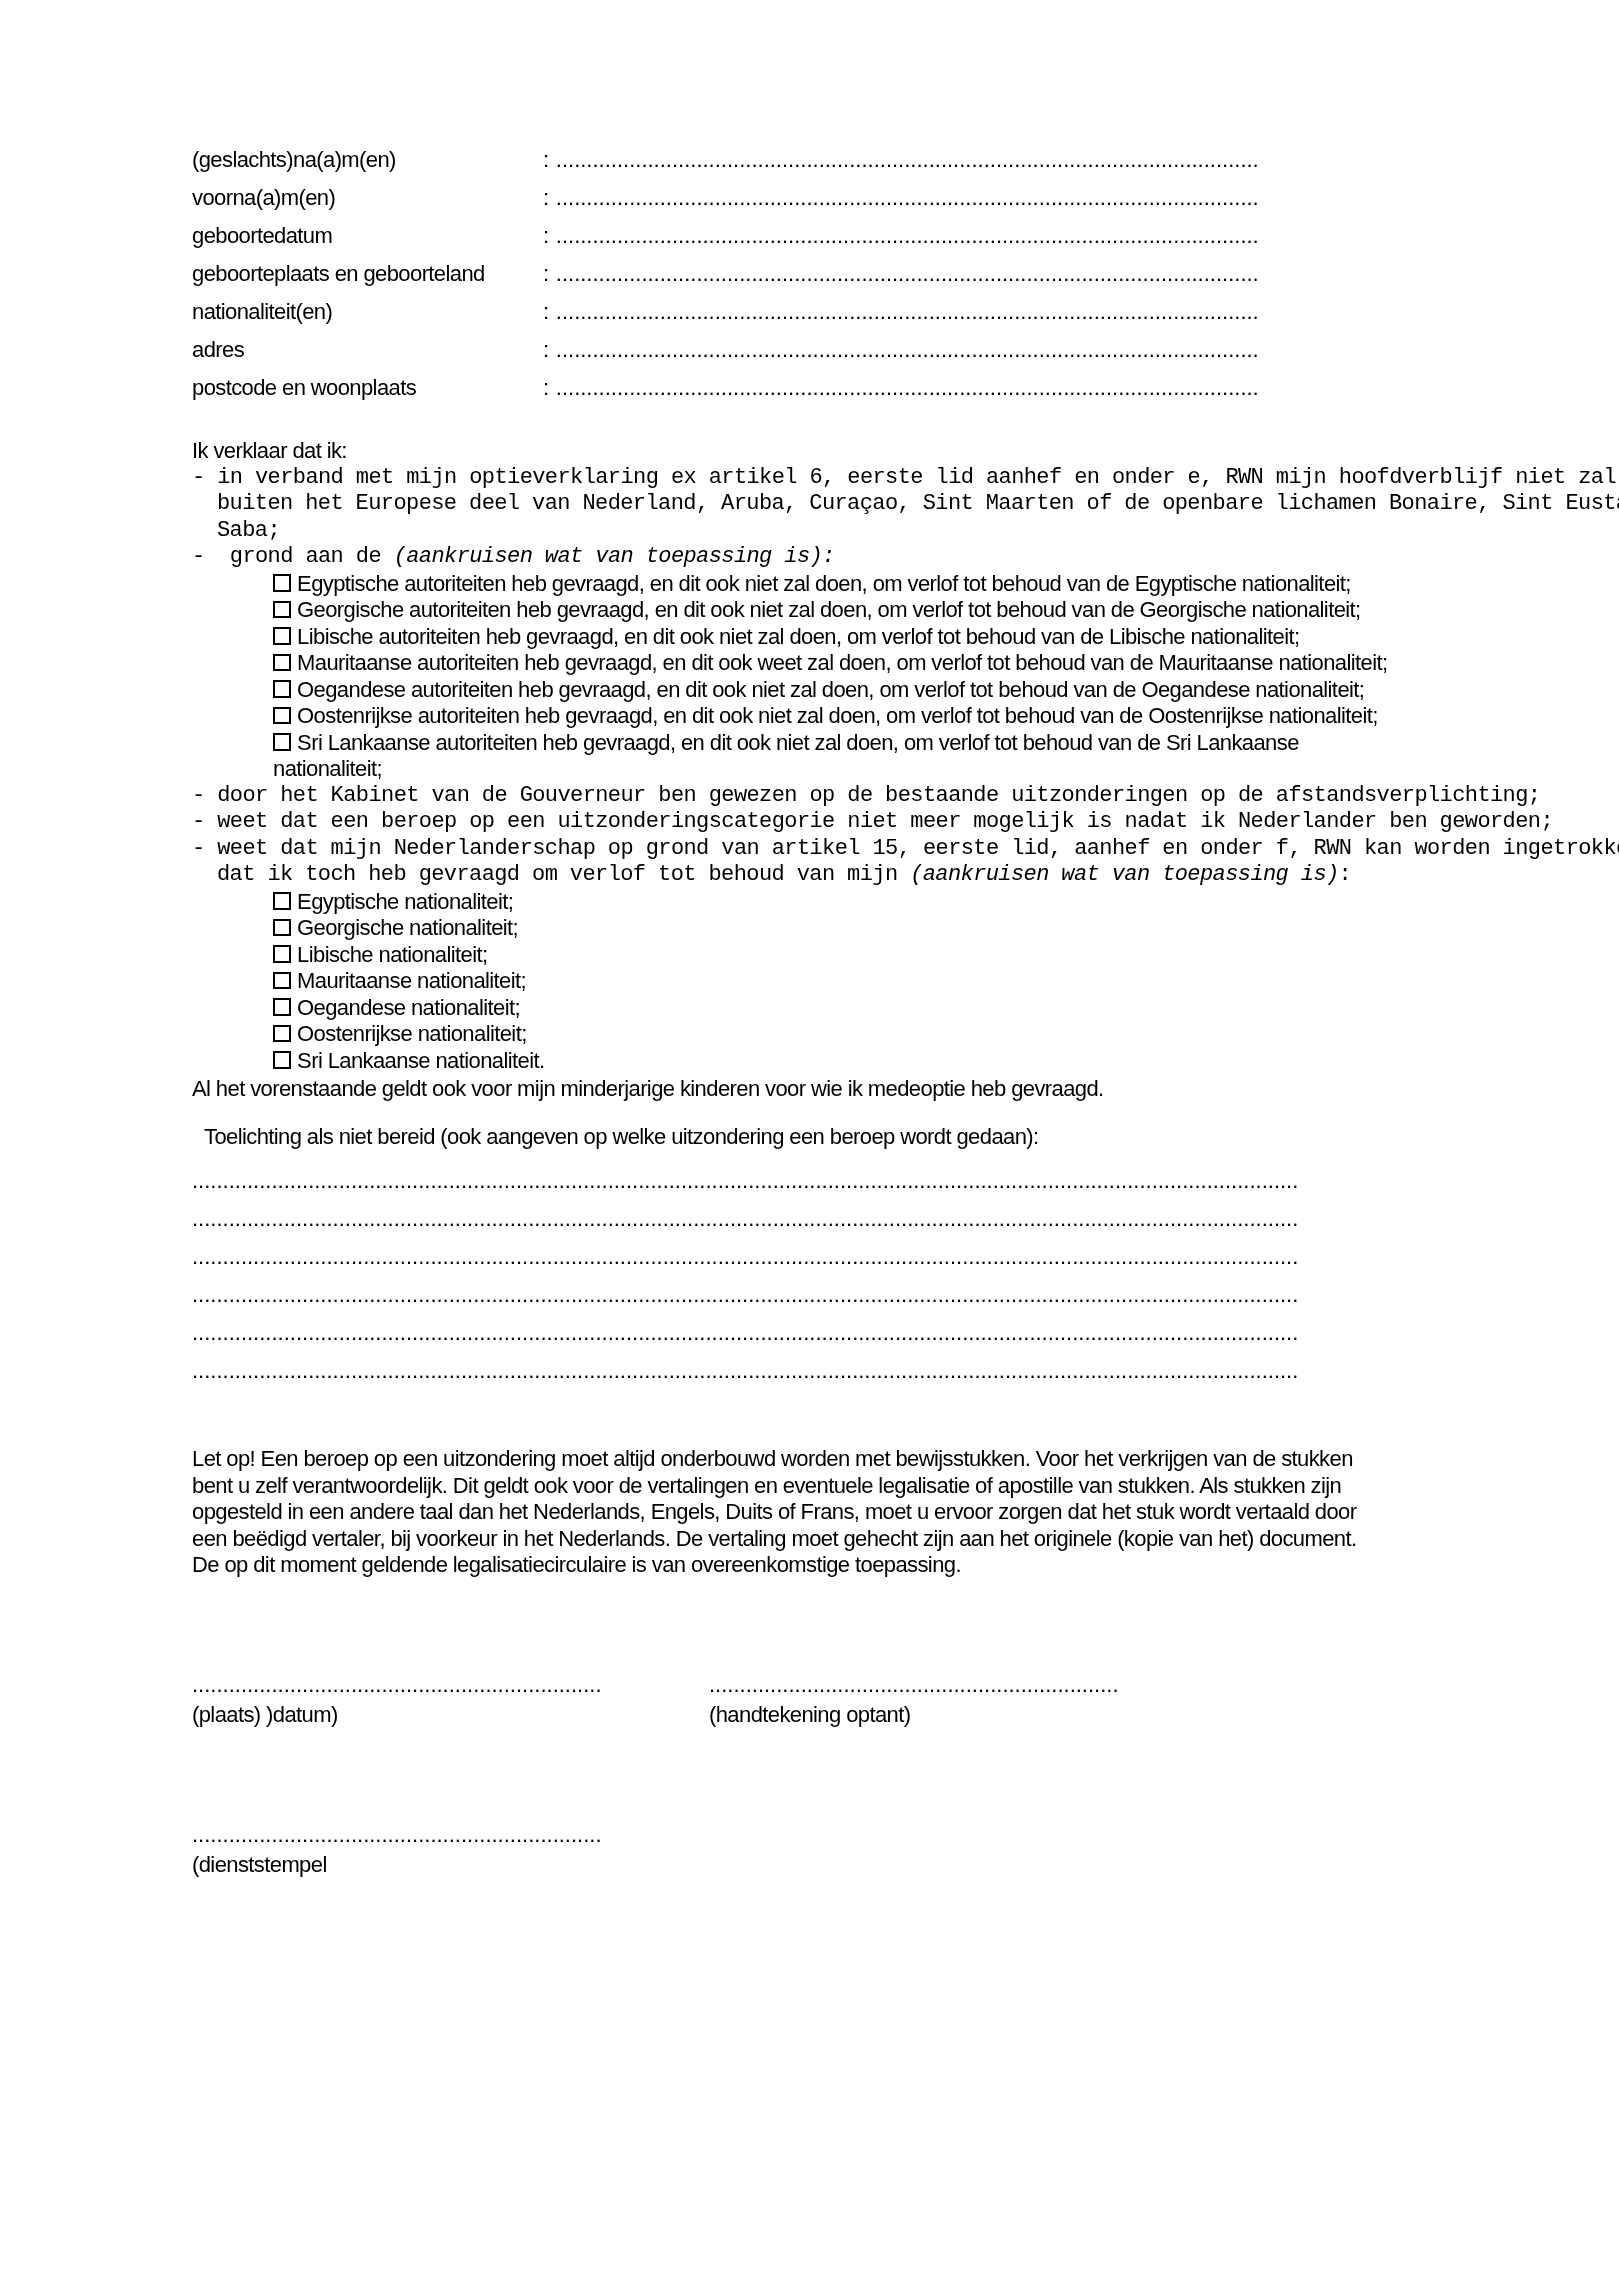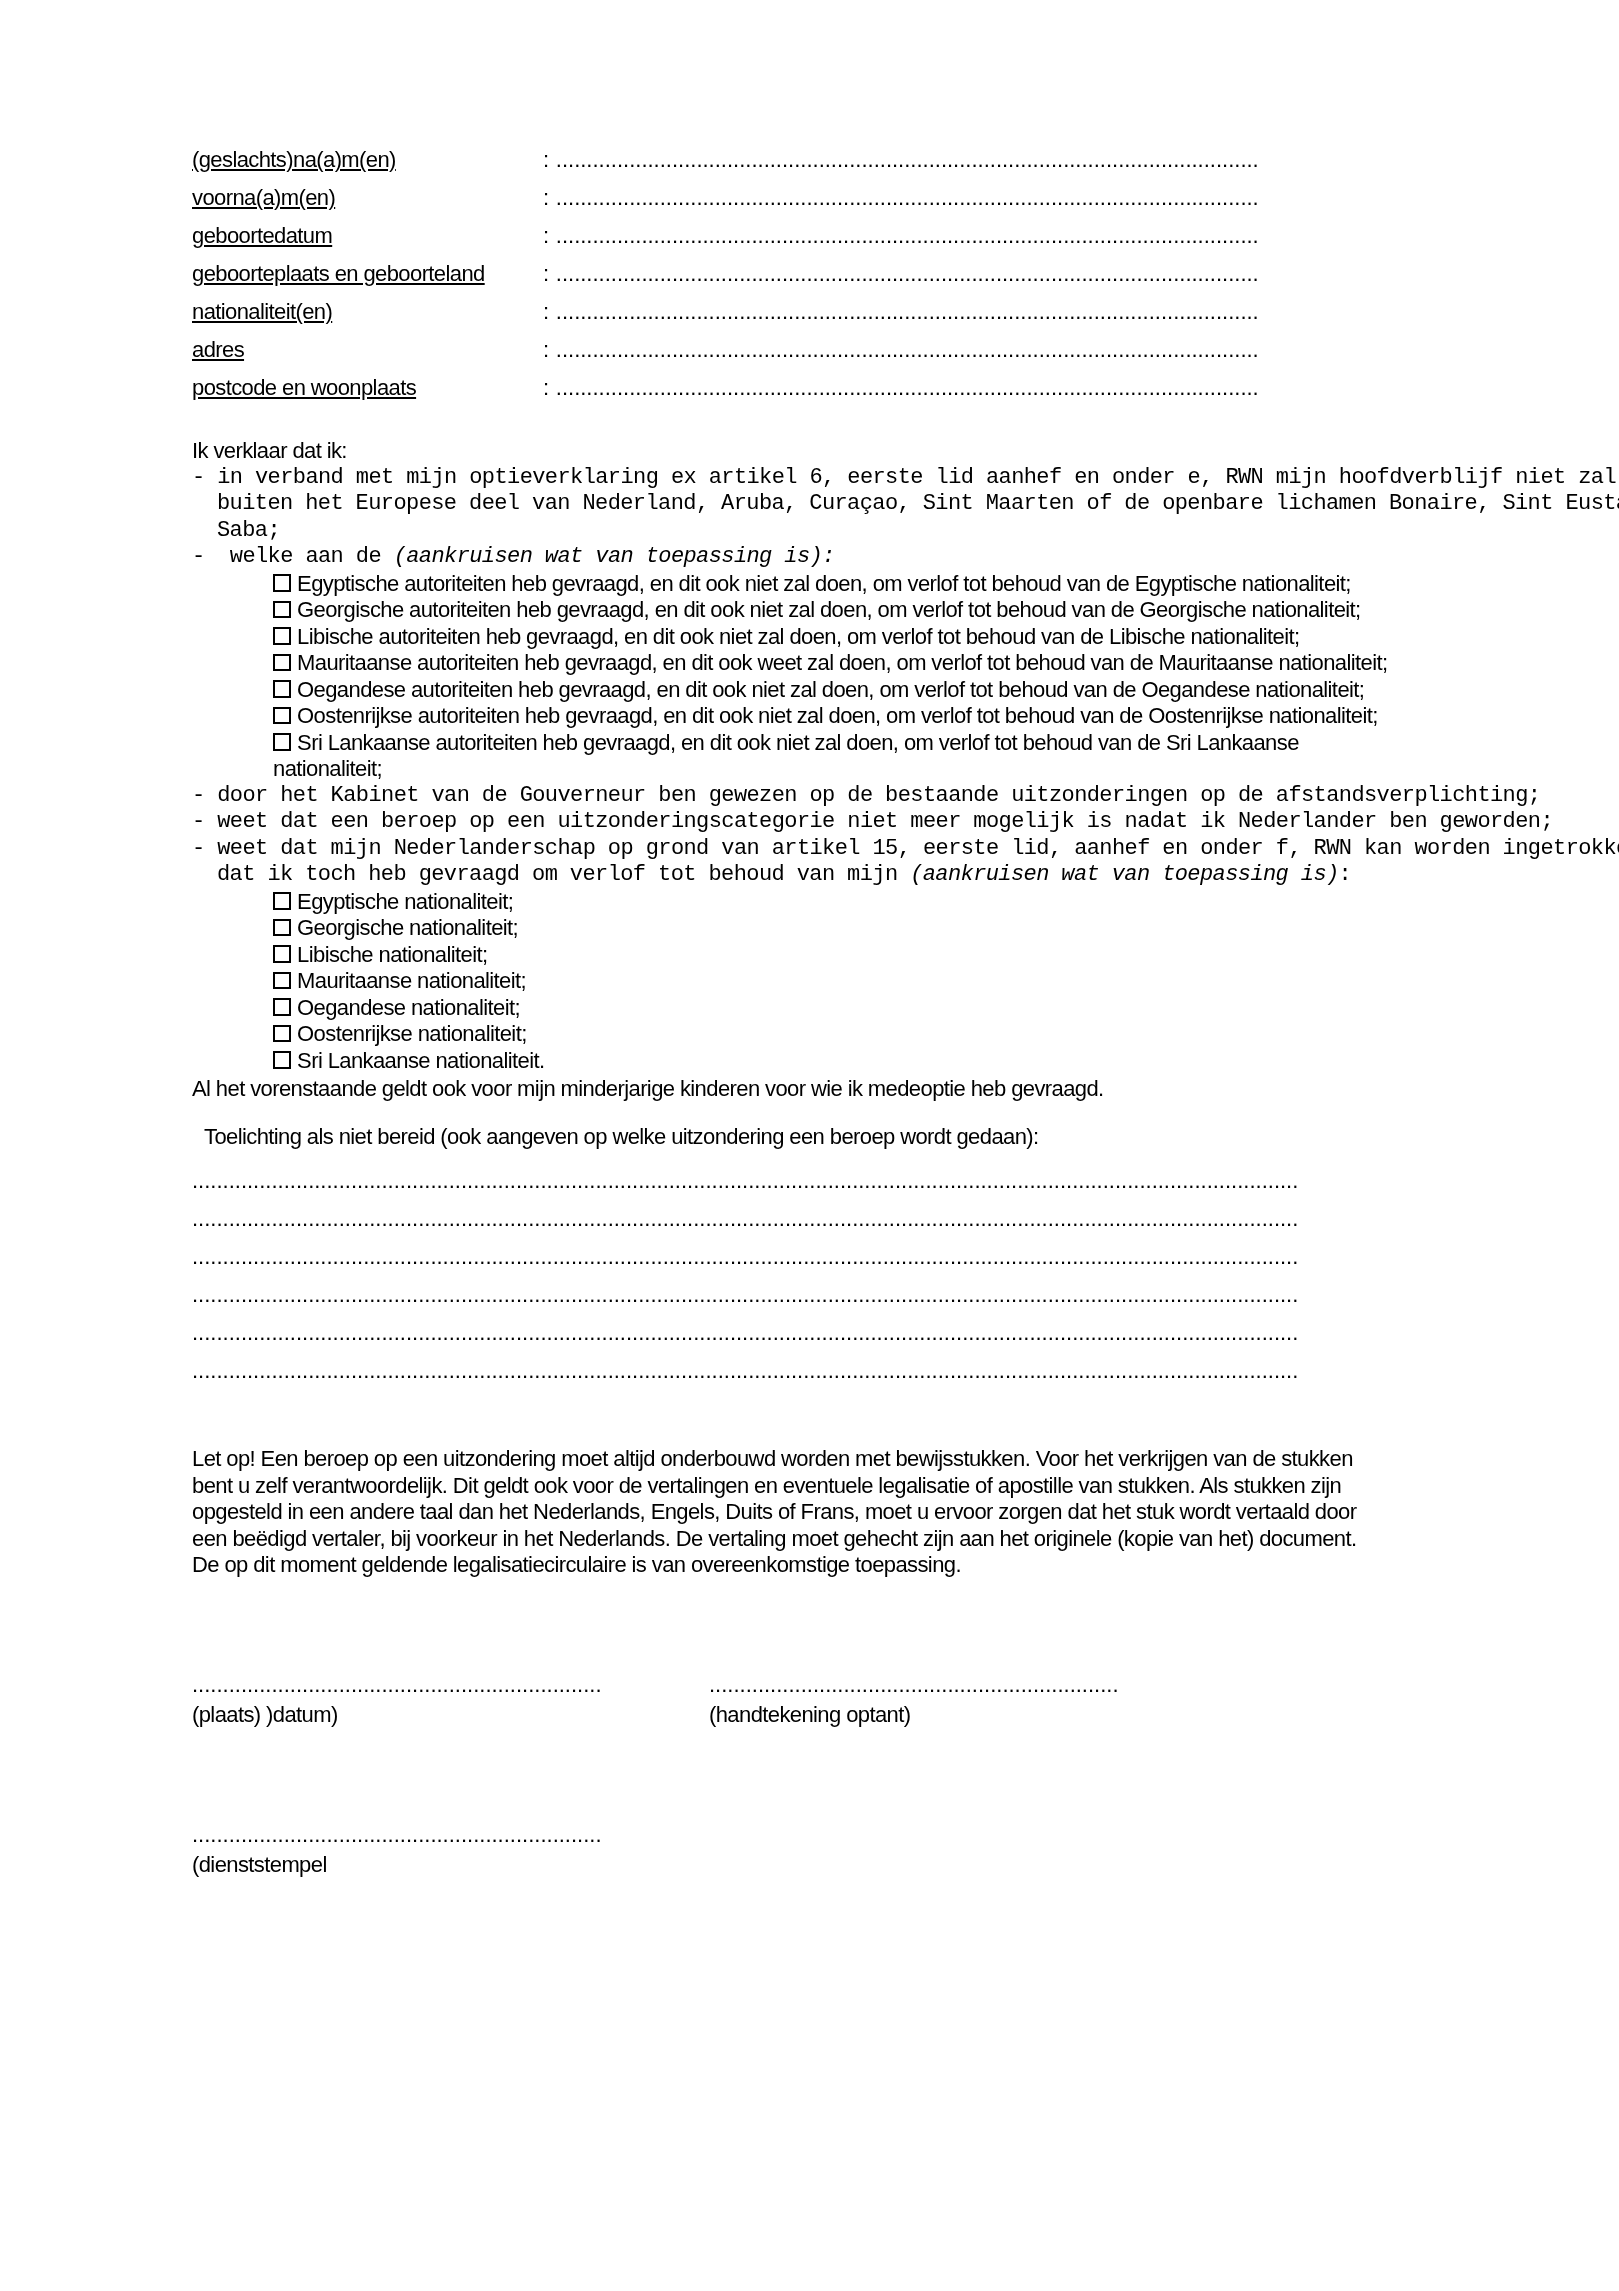--- a/index.html
+++ b/index.html
@@ -12,21 +12,21 @@
     color:#000000;
     font-family:"Liberation Sans","DejaVu Sans",sans-serif;
     font-size:22px;
     line-height:26.5px;
     letter-spacing:-0.6px;
     overflow:hidden;
   }
   
   .fields{position:absolute;left:192px;top:141px;}
   .frow{height:38px;line-height:38px;white-space:nowrap;}
-  .flabel{display:inline-block;width:351px;text-decoration:underline;}
+  .flabel{display:inline-block;width:351px;}
   .fdots{
     display:inline-block;width:702px;height:38px;line-height:38px;
     vertical-align:top;overflow:hidden;white-space:nowrap;
     margin-left:7.3px;letter-spacing:0;
   }
   
   .decl{position:absolute;left:192px;top:438px;}
   .decl .line{line-height:26.5px;}
   .b{padding-left:25px;text-indent:-25px;white-space:pre;line-height:26.5px;font-family:Liberation Mono, monospace;}
   .it{font-style:italic;}
@@ -84,21 +84,21 @@
     </div>
   </section>
 
   <section class="decl">
     <div class="line">Ik verklaar dat ik:</div>
 
     <div class="b"><span>- in verband met mijn optieverklaring ex artikel 6, eerste lid aanhef en onder e, RWN mijn hoofdverblijf niet zal verplaatsen
 buiten het Europese deel van Nederland, Aruba, Curaçao, Sint Maarten of de openbare lichamen Bonaire, Sint Eustatius en
 Saba;</span></div>
 
-    <div class="b"><span>-  welke aan de </span><span class="it">(aankruisen wat van toepassing is):</span></div>
+    <div class="b"><span>-  grond aan de </span><span class="it">(aankruisen wat van toepassing is):</span></div>
 
     <div class="cblist">
       <div class="cbitem"><span class="cb"></span><span class="txt">Egyptische autoriteiten heb gevraagd, en dit ook niet zal doen, om verlof tot behoud van de Egyptische nationaliteit;</span></div>
       <div class="cbitem"><span class="cb"></span><span class="txt">Georgische autoriteiten heb gevraagd, en dit ook niet zal doen, om verlof tot behoud van de Georgische nationaliteit;</span></div>
       <div class="cbitem"><span class="cb"></span><span class="txt">Libische autoriteiten heb gevraagd, en dit ook niet zal doen, om verlof tot behoud van de Libische nationaliteit;</span></div>
       <div class="cbitem"><span class="cb"></span><span class="txt">Mauritaanse autoriteiten heb gevraagd, en dit ook weet zal doen, om verlof tot behoud van de Mauritaanse nationaliteit;</span></div>
       <div class="cbitem"><span class="cb"></span><span class="txt">Oegandese autoriteiten heb gevraagd, en dit ook niet zal doen, om verlof tot behoud van de Oegandese nationaliteit;</span></div>
       <div class="cbitem"><span class="cb"></span><span class="txt">Oostenrijkse autoriteiten heb gevraagd, en dit ook niet zal doen, om verlof tot behoud van de Oostenrijkse nationaliteit;</span></div>
       <div class="cbitem"><span class="cb"></span><span class="txt">Sri Lankaanse autoriteiten heb gevraagd, en dit ook niet zal doen, om verlof tot behoud van de Sri Lankaanse
 nationaliteit;</span></div>

